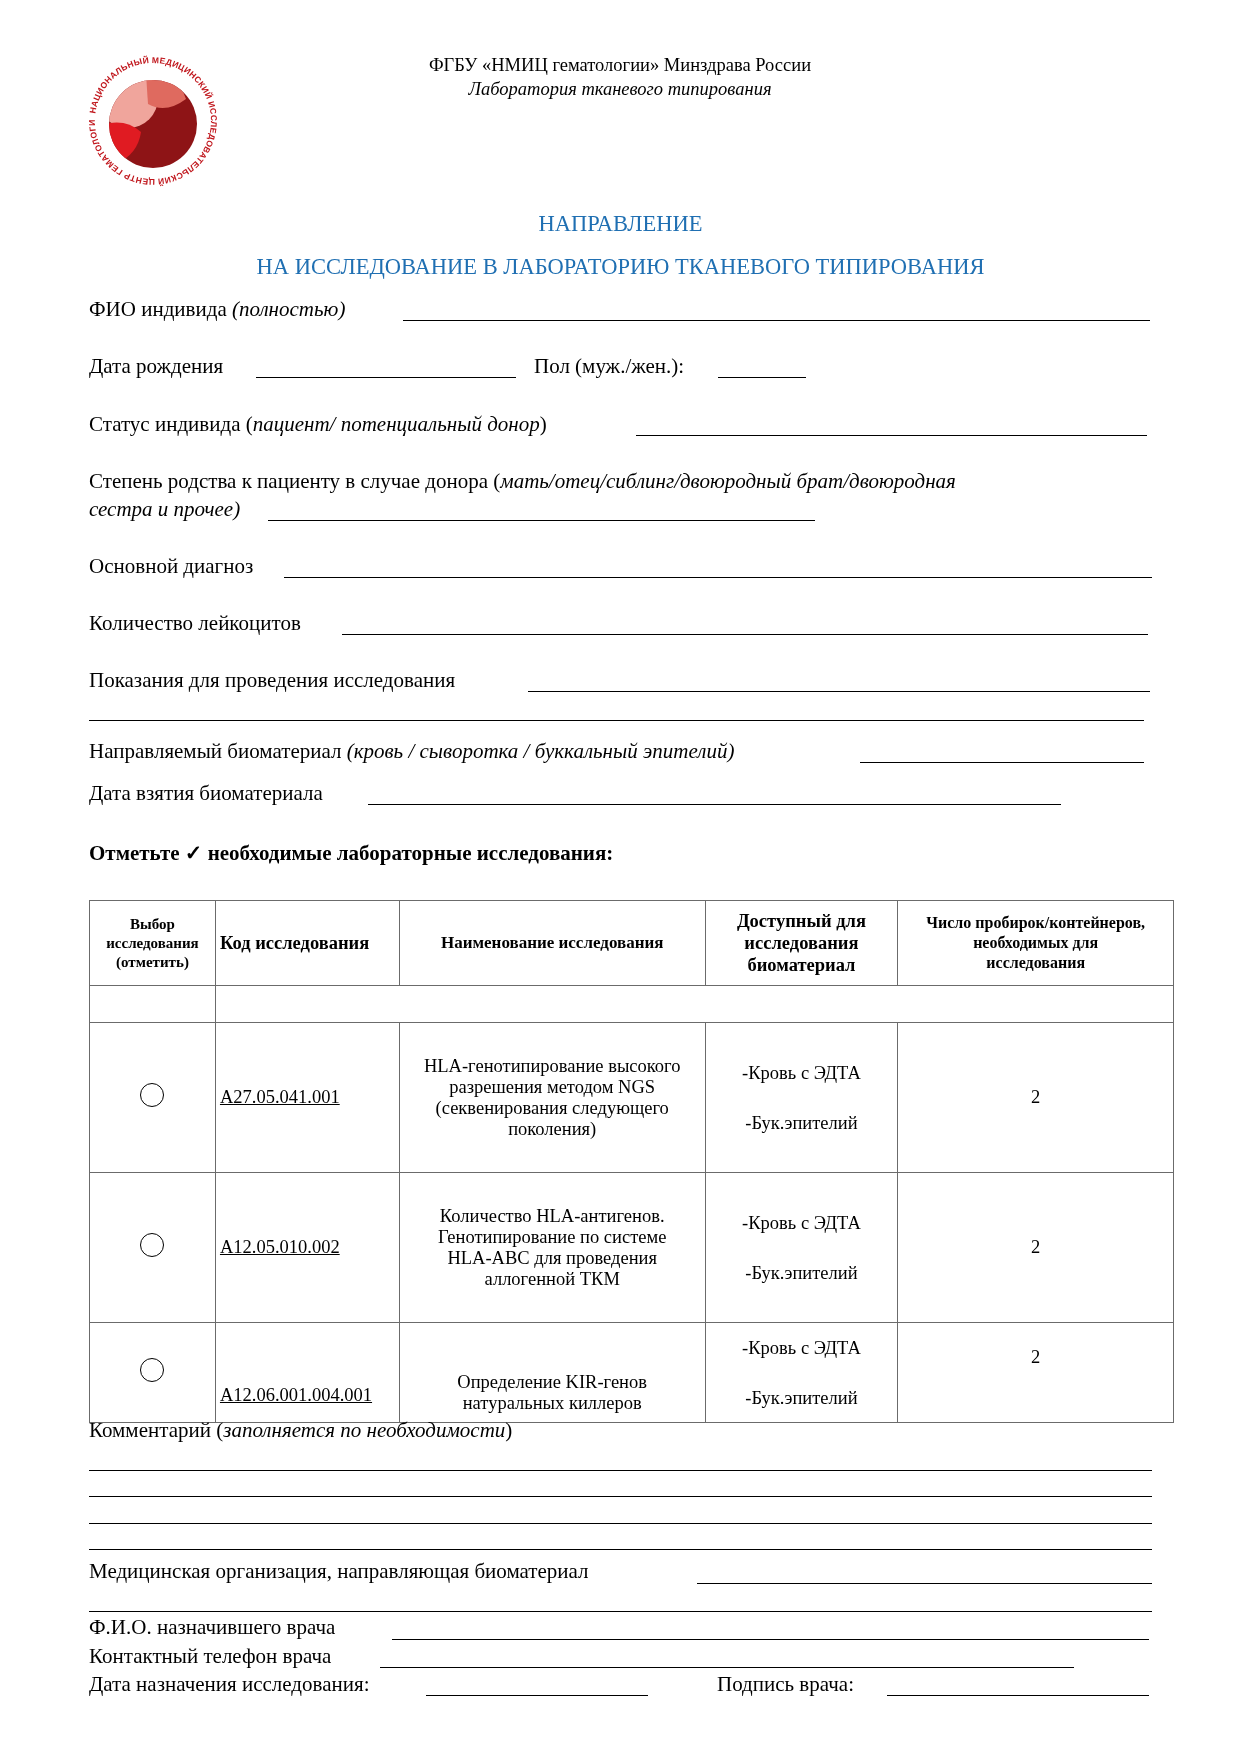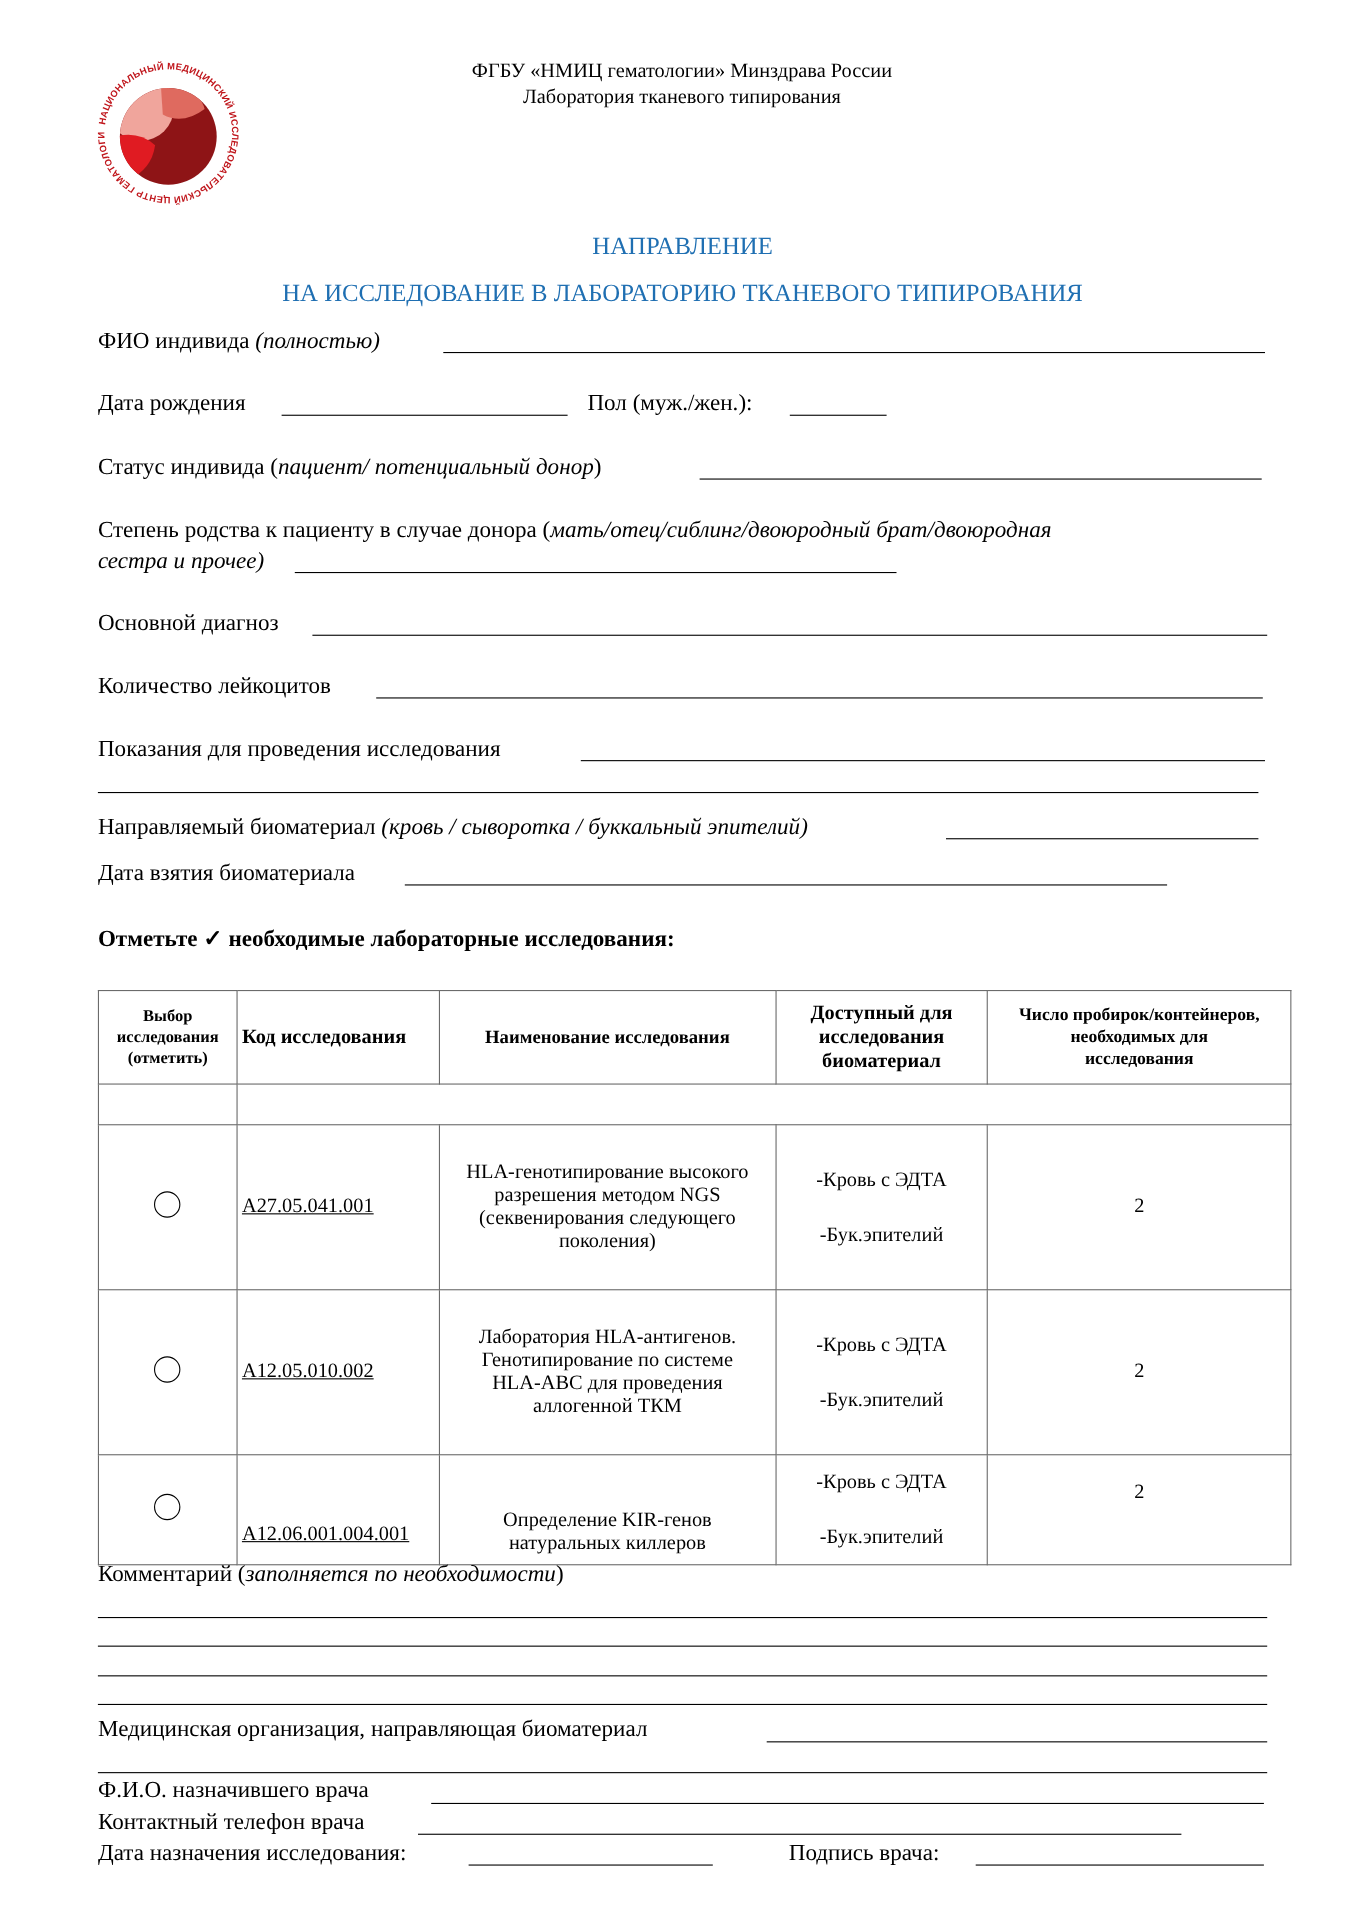--- a/index.html
+++ b/index.html
@@ -3,21 +3,21 @@
   <meta charset="utf-8">
   <style>
     html, body { margin: 0; padding: 0; background: #ffffff; }
     body {
       width: 1241px; height: 1755px; position: relative; overflow: hidden;
       font-family: "Liberation Serif", serif; color: #000; font-size: 21px;
     }
     .abs { position: absolute; }
     .logo { left: 86px; top: 54px; width: 134px; height: 134px; }
     .hdr { left: 330px; width: 580px; text-align: center; font-size: 18.5px; line-height: 23.5px; top: 43px; margin-top: 11px; }
-    .hdr .i { }
+    .hdr .i { font-style: italic; }
     .title { left: 0; width: 1241px; text-align: center; color: #1f6fb2; font-size: 22.5px; }
     .t1 { top: 211px; }
     .t2 { top: 254px; }
     .fl { left: 89px; font-size: 21px; line-height: 26px; white-space: nowrap; }
     .fl i { font-style: italic; }
     .fullline { position: absolute; border-bottom: 1.3px solid #000; height: 0; }
     .bold { font-weight: bold; }
     table.st {
       position: absolute; left: 89px; top: 900px; border-collapse: collapse;
       width: 1085px; font-size: 18.5px;
@@ -168,21 +168,21 @@
       <span class="bio-line">-Кровь с ЭДТА</span>
       <span class="bio-gap"></span>
       <span class="bio-line">-Бук.эпителий</span>
     </td>
     <td class="c-center">2</td>
   </tr>
   <tr style="height:150px;">
     <td class="c-center"><span class="radio"></span></td>
     <td class="c-code">A12.05.010.002</td>
     <td class="c-center">
-      <div>Лаборатория HLA-антигенов.</div>
+      <div>Количество HLA-антигенов.</div>
       <div>Генотипирование по системе</div>
       <div>HLA-ABC для проведения</div>
       <div>аллогенной ТКМ</div>
     </td>
     <td class="c-center">
       <span class="bio-line">-Кровь с ЭДТА</span>
       <span class="bio-gap"></span>
       <span class="bio-line">-Бук.эпителий</span>
     </td>
     <td class="c-center">2</td>

